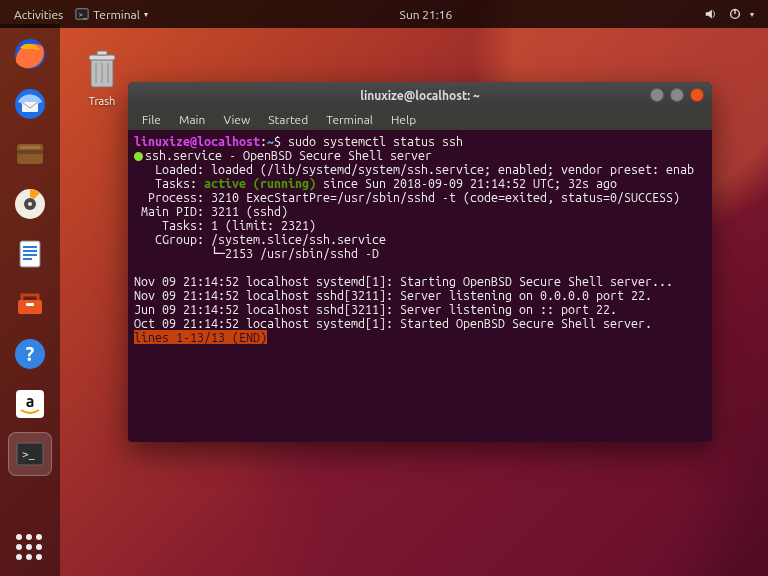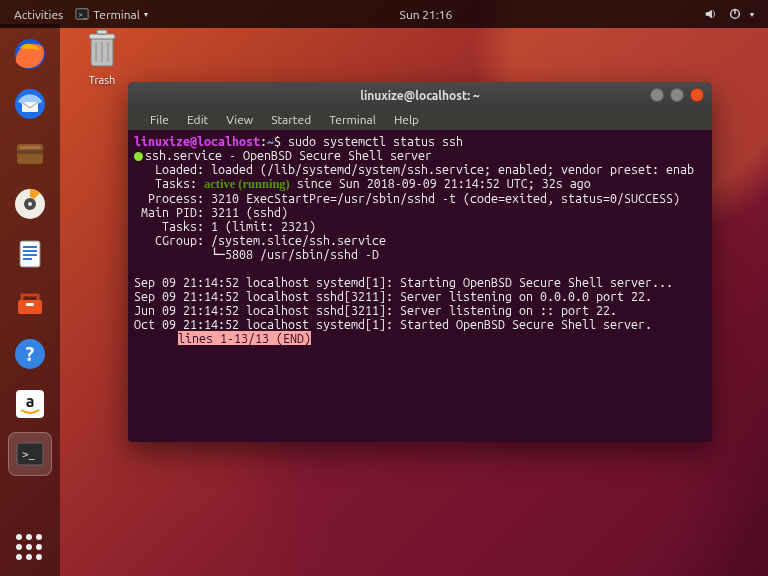--- a/index.html
+++ b/index.html
@@ -46,33 +46,33 @@
     position:relative; padding:0 8px;
   }
   .titlebar .title { position:absolute; left:0; right:0; text-align:center; pointer-events:none; }
   .win-controls { margin-left:auto; display:flex; gap:6px; }
   .wbtn { width:14px; height:14px; border-radius:50%; border:1px solid rgba(0,0,0,0.3); cursor:pointer; }
   .wbtn.min { background:#888; }
   .wbtn.max { background:#888; }
   .wbtn.close { background:#e95420; }
   .menubar {
     height:22px; background:#3c3b37; color:#ddd; font-size:12px;
-    display:flex; align-items:center; gap:2px; padding:0 14px;
+    display:flex; align-items:center; gap:2px; padding:0 6px;
   }
   .menubar .mnu { padding:2px 8px; cursor:pointer; border-radius:3px; }
   .term {
     flex:1; padding:4px 6px; font-family:"Ubuntu Mono","DejaVu Sans Mono",monospace;
     font-size:12.5px; line-height:14px; color:#eeeeec; white-space:pre; overflow:hidden;
   }
   .c-green  { color:#d946ef; font-weight:bold; }
   .c-blue   { color:#729fcf; font-weight:bold; }
   .c-white  { color:#eeeeec; }
-  .c-bgreen { color:#4e9a06; font-weight:bold;font-family:Liberation Serif, serif; }
+  .c-bgreen { color:#4e9a06; font-weight:bold; }
   .dot-green { display:inline-block; width:9px; height:9px; background:#8ae234; border-radius:50%; vertical-align:middle; margin-right:2px; }
-  .inv { background:#fca5a5; color:#300a24;margin-left:44px; }
+  .inv { background:#c2410c; color:#300a24; }
 </style>
 </head>
 <body>
 
 <div class="topbar">
   <div class="item">
       <span>Activities</span>
     </div>
   <div class="item">
     <span>
@@ -99,21 +99,21 @@
     <span style="margin-left:6px;">
       <svg width="14" height="14" viewBox="0 0 16 16" fill="none" stroke="#ddd" stroke-width="1.6">
           <circle cx="8" cy="8" r="5"></circle>
           <line x1="8" y1="2" x2="8" y2="8"></line>
         </svg>
     </span>
     <span style="font-size:8px;margin-left:4px;">▾</span>
   </div>
 </div>
 
-<div class="desk-icon" style="left:74px; top:26px;">
+<div class="desk-icon" style="left:74px; top:47px;">
   <svg width="40" height="44" viewBox="0 0 40 44">
     <rect x="9" y="12" width="22" height="28" rx="2" fill="#bfbfbf" stroke="#7a7a7a"></rect>
     <rect x="7" y="8" width="26" height="5" rx="2" fill="#d9d9d9" stroke="#7a7a7a"></rect>
     <rect x="15" y="4" width="10" height="4" rx="1" fill="#d9d9d9" stroke="#7a7a7a"></rect>
     <line x1="14" y1="16" x2="14" y2="36" stroke="#8a8a8a"></line>
       <line x1="20" y1="16" x2="20" y2="36" stroke="#8a8a8a"></line>
       <line x1="26" y1="16" x2="26" y2="36" stroke="#8a8a8a"></line>
   </svg>
   <div class="lbl">Trash</div>
 </div>
@@ -203,34 +203,34 @@
   <div class="titlebar">
     <div class="title">linuxize@localhost: ~</div>
     <div class="win-controls">
       <div class="wbtn min"></div>
       <div class="wbtn max"></div>
       <div class="wbtn close"></div>
     </div>
   </div>
   <div class="menubar">
     <div class="mnu">File</div>
-    <div class="mnu">Edit</div>
+    <div class="mnu">Main</div>
     <div class="mnu">View</div>
     <div class="mnu">Started</div>
     <div class="mnu">Terminal</div>
     <div class="mnu">Help</div>
   </div>
   <div class="term"><span class="c-green">linuxize@localhost</span><span class="c-white">:</span><span class="c-blue">~</span><span class="c-white">$ </span><span class="c-white">sudo systemctl status ssh</span>
 <span class="dot-green"></span><span class="c-white">ssh.service - OpenBSD Secure Shell server</span>
 <span class="c-white">   Loaded: loaded (/lib/systemd/system/ssh.service; enabled; vendor preset: enab</span>
 <span class="c-white">   Tasks: </span><span class="c-bgreen">active (running)</span><span class="c-white"> since Sun 2018-09-09 21:14:52 UTC; 32s ago</span>
 <span class="c-white">  Process: 3210 ExecStartPre=/usr/sbin/sshd -t (code=exited, status=0/SUCCESS)</span>
 <span class="c-white"> Main PID: 3211 (sshd)</span>
 <span class="c-white">    Tasks: 1 (limit: 2321)</span>
 <span class="c-white">   CGroup: /system.slice/ssh.service</span>
-<span class="c-white">           └─5808 /usr/sbin/sshd -D</span>
+<span class="c-white">           └─2153 /usr/sbin/sshd -D</span>
 <span></span>
-<span class="c-white">Sep 09 21:14:52 localhost systemd[1]: Starting OpenBSD Secure Shell server...</span>
-<span class="c-white">Sep 09 21:14:52 localhost sshd[3211]: Server listening on 0.0.0.0 port 22.</span>
+<span class="c-white">Nov 09 21:14:52 localhost systemd[1]: Starting OpenBSD Secure Shell server...</span>
+<span class="c-white">Nov 09 21:14:52 localhost sshd[3211]: Server listening on 0.0.0.0 port 22.</span>
 <span class="c-white">Jun 09 21:14:52 localhost sshd[3211]: Server listening on :: port 22.</span>
 <span class="c-white">Oct 09 21:14:52 localhost systemd[1]: Started OpenBSD Secure Shell server.</span>
 <span class="inv">lines 1-13/13 (END)</span></div>
 </div>
 
 </body></html>

